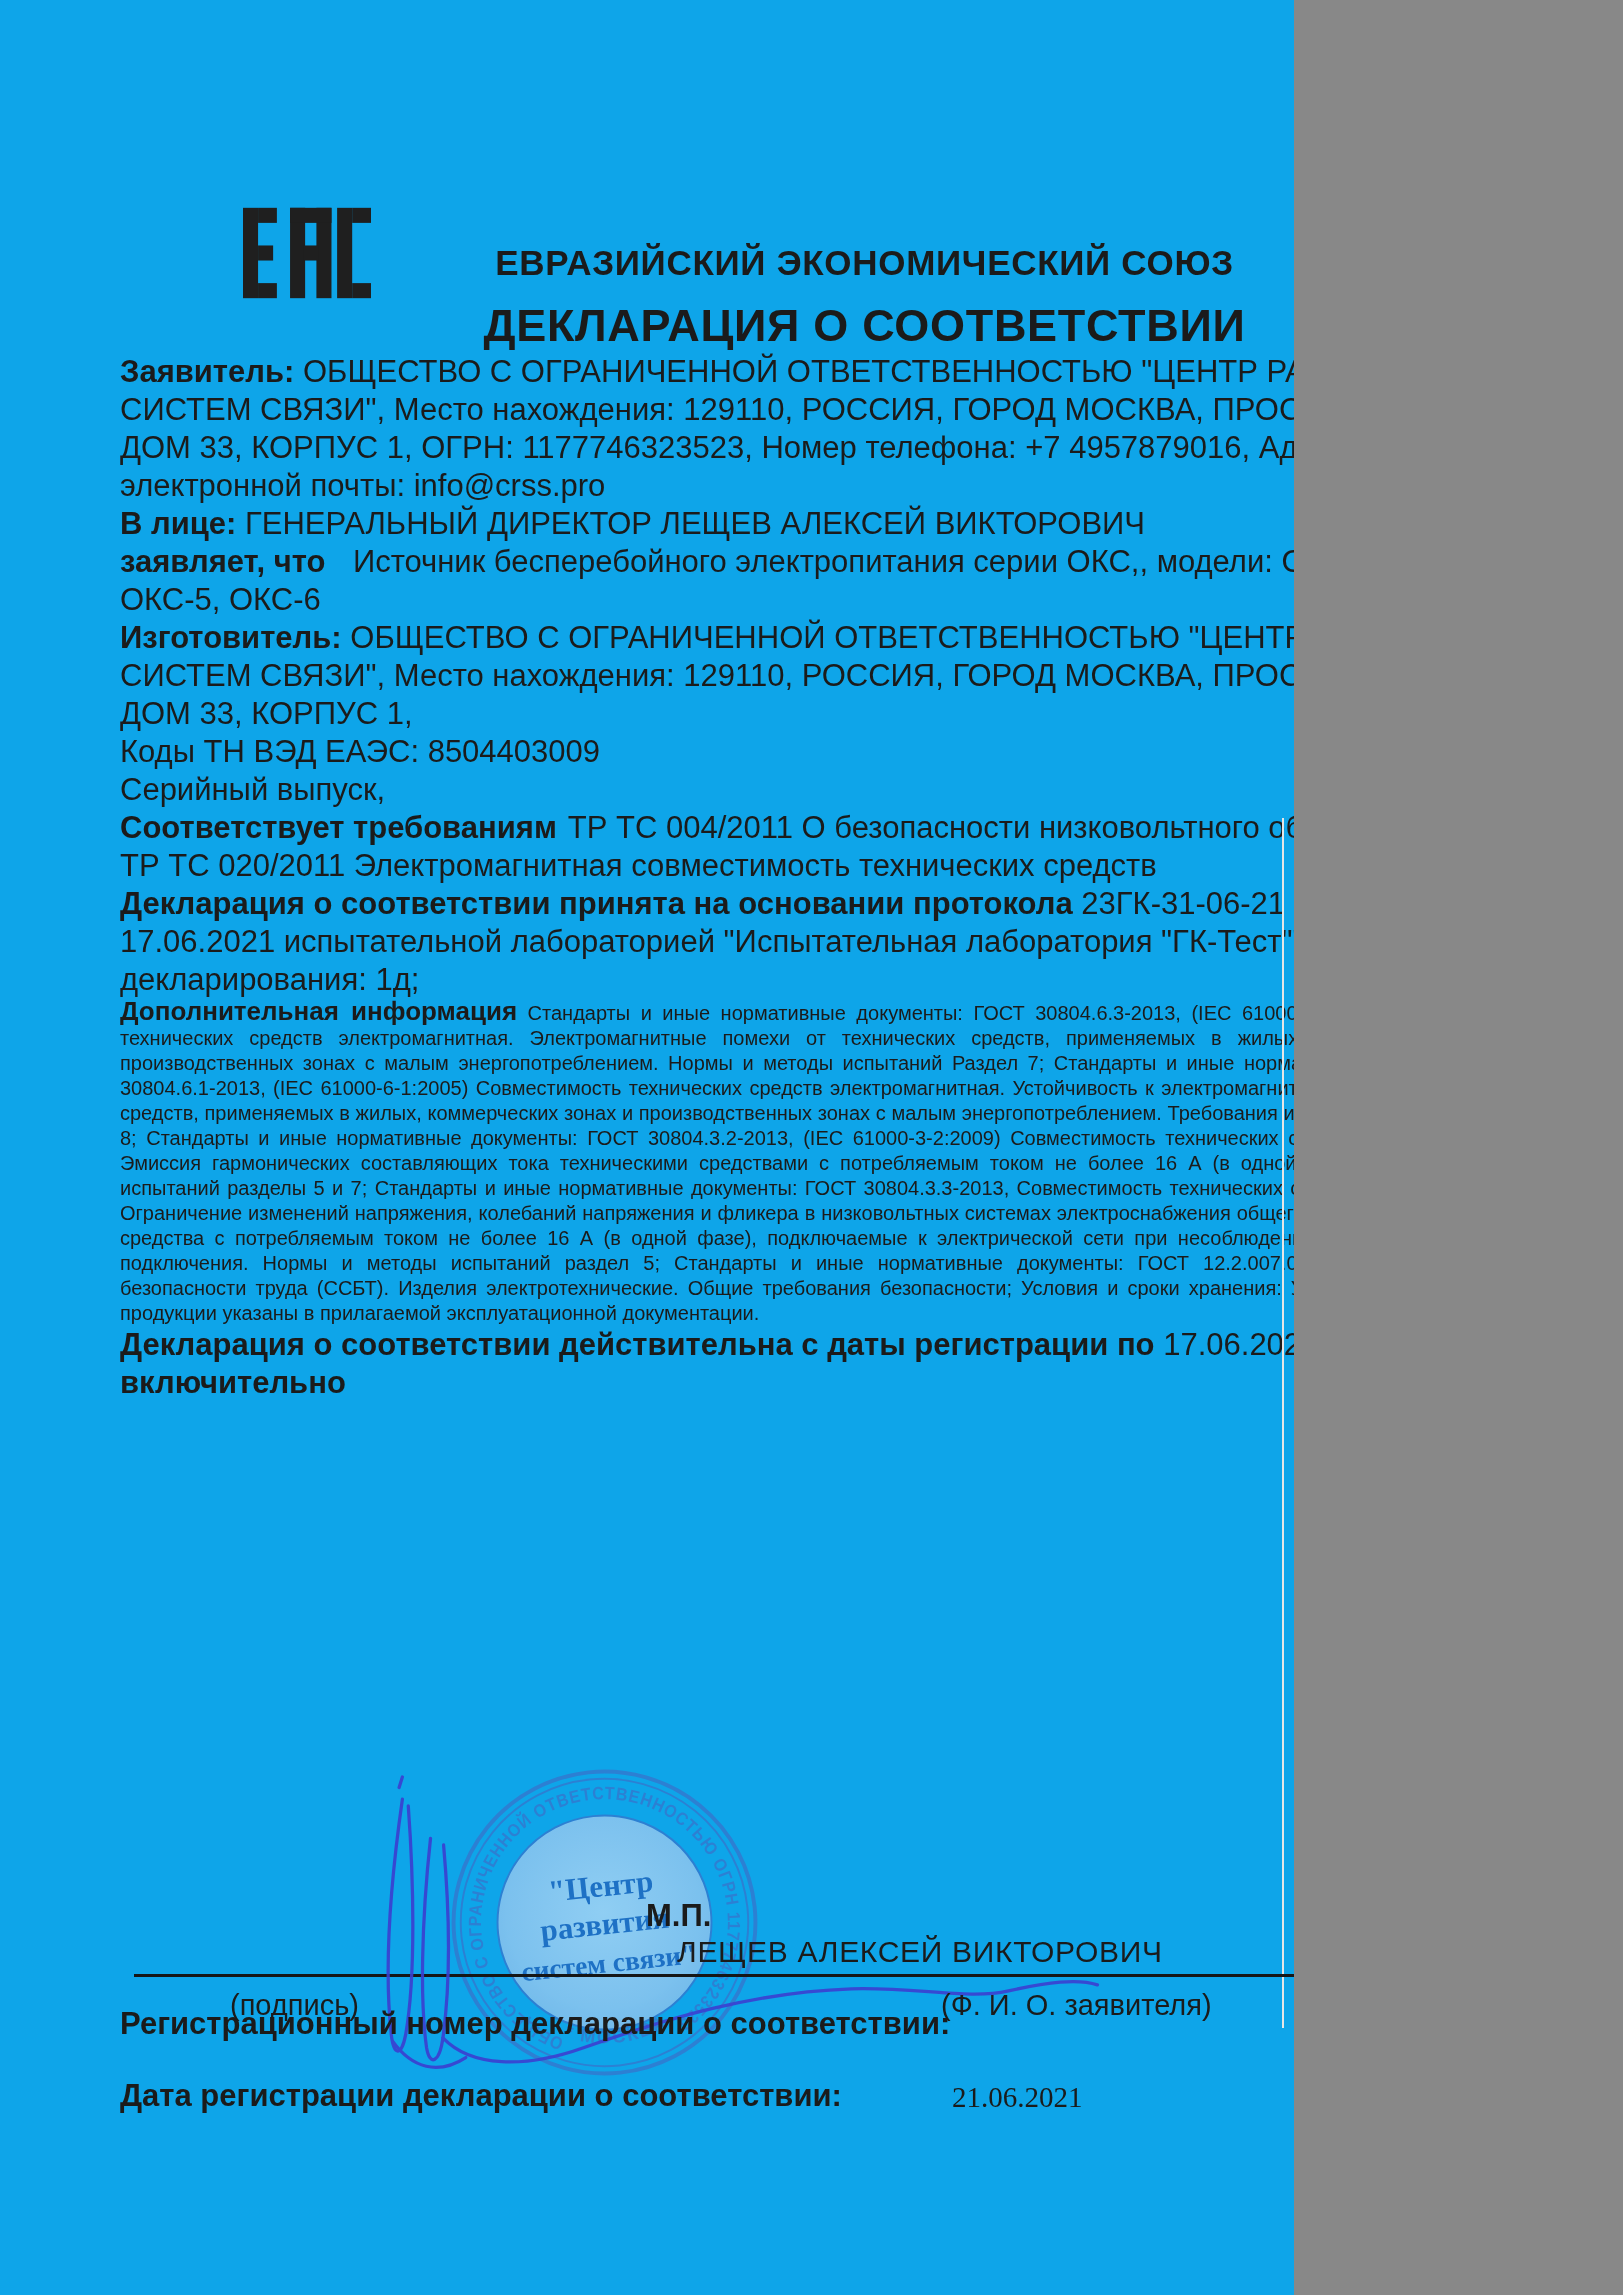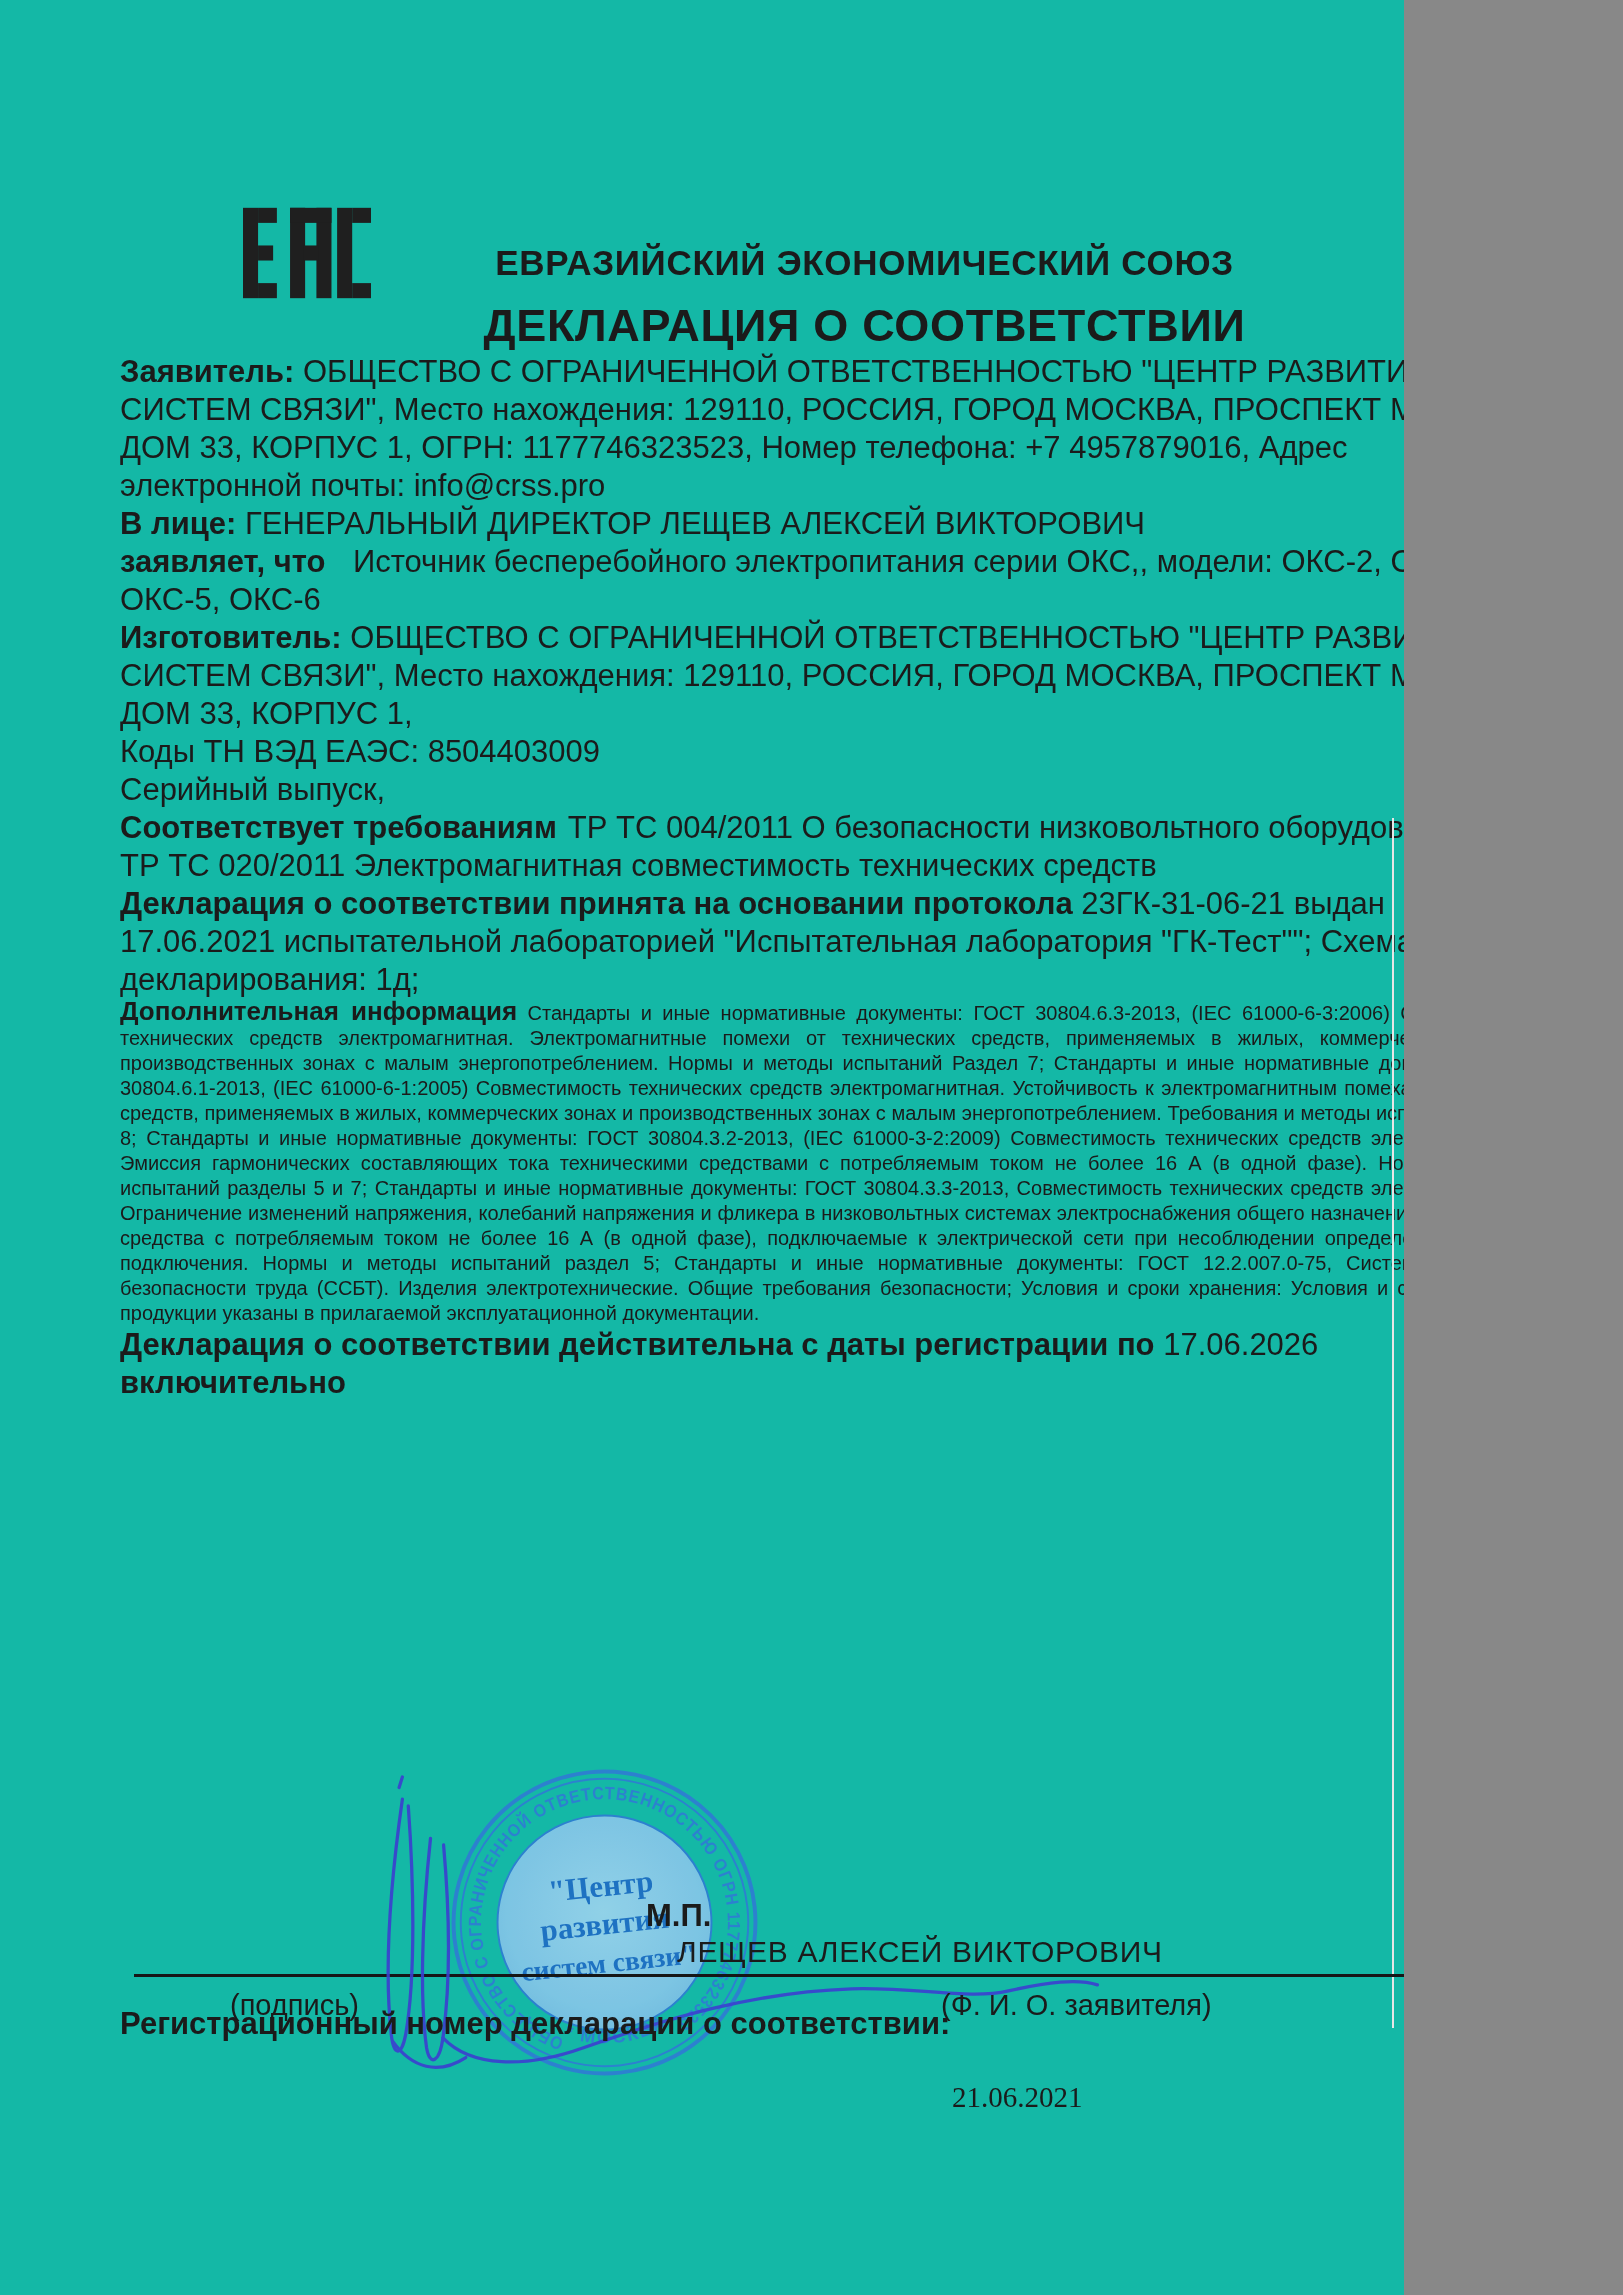--- a/index.html
+++ b/index.html
@@ -1,17 +1,17 @@
 <!DOCTYPE html>
 <html style="font-size:10.5px"><head>
 <meta charset="utf-8">
 <style>
   html,body{margin:0;padding:0;background:#888;}
   .page{
-    position:relative; width:1404px; height:2295px; background:#14b8a6;
+    position:relative; width:1294px; height:2295px; background:#0ea5e9;
     font-family:"Liberation Sans", sans-serif; color:#1b1b1b; overflow:hidden;
   }
   
   .eac-logo{position:absolute; left:243px; top:200px; width:128px; height:106px;}
   .hdr{position:absolute; left:171px; width:1387px; text-align:center; font-weight:bold; letter-spacing:0.7px;}
   .hdr-union{top:243px; font-size:35px;}
   .hdr-title{top:300px; font-size:45px;}
   
   .doc-body{position:absolute; left:120px; top:353px; width:1387px; font-size:31px; line-height:38px;}
   .doc-body p{margin:0; padding:0;}
@@ -139,19 +139,20 @@
   <div class="mp">М.П.</div>
   <div class="fio-name">ЛЕЩЕВ АЛЕКСЕЙ ВИКТОРОВИЧ</div>
   <div class="sign-rule"></div>
   <div class="cap cap-sign">(подпись)</div>
   <div class="cap cap-fio">(Ф. И. О. заявителя)</div>
 
   <div class="reg-row row-number">
     <span class="label">Регистрационный номер декларации о соответствии:</span>
   </div>
   <div class="reg-row row-date">
+    <span class="label">Дата регистрации декларации о соответствии:</span>
     <span class="date-val">21.06.2021</span>
   </div>
 
   <div class="scan-edge"></div>
 
 </div>
 
 
 </body></html>

